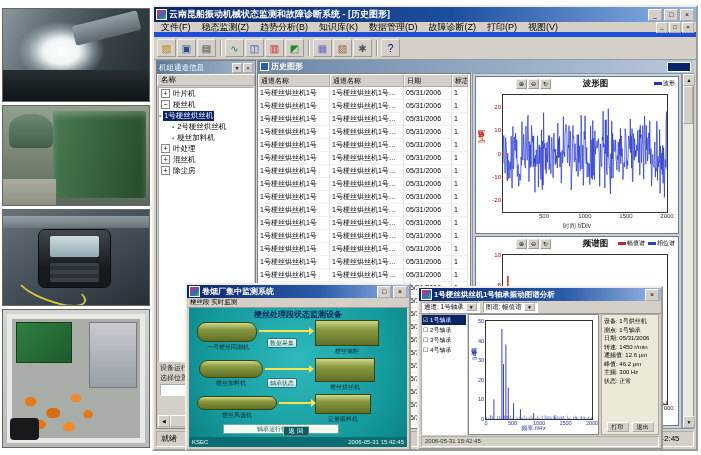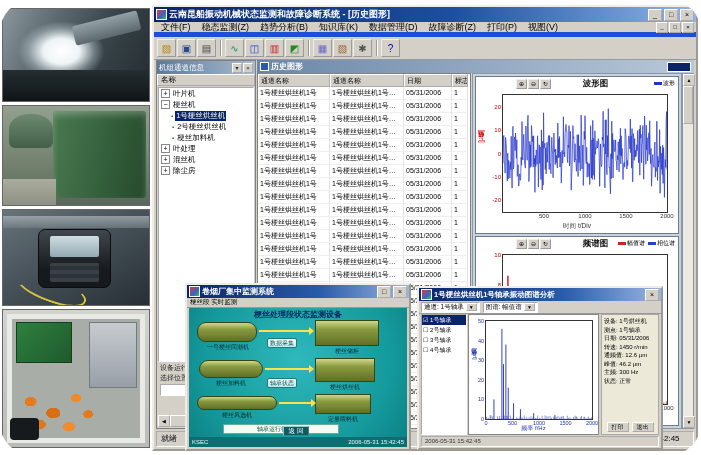--- a/index.html
+++ b/index.html
@@ -1,18 +1,18 @@
 <!DOCTYPE html>
 <html><head>
 <meta charset="utf-8">
 <style>
   *{box-sizing:border-box;margin:0;padding:0;}
   html,body{width:701px;height:455px;background:#fff;}
   body{font-family:"Liberation Sans",sans-serif;}
-  #screen{position:relative;width:701px;height:455px;background:#fff;overflow:hidden;border-radius:32px;}
+  #screen{position:relative;width:701px;height:455px;background:#fff;overflow:hidden;}
 
   
   .photo{position:absolute;left:2px;width:148px;border:1px solid #666;overflow:hidden;}
   #photo1{top:8px;height:94px;background:
     radial-gradient(60px 42px at 40% 46%,#ffffff 0%,#eef4f6 30%,rgba(210,225,230,.35) 55%,rgba(0,0,0,0) 72%),
     linear-gradient(115deg,#8b979c 0%,#5d6a70 30%,#39454a 60%,#222b2f 100%);}
   .p1-base{position:absolute;left:0;bottom:0;width:100%;height:34%;background:linear-gradient(180deg,#262e32,#101517);}
   .p1-arm{position:absolute;right:6%;top:10%;width:46%;height:22%;background:linear-gradient(#93a1a7,#5c686e);transform:rotate(-14deg);border-radius:3px;}
   #photo2{top:105px;height:101px;background:linear-gradient(180deg,#93a090 0%,#75836f 55%,#5a685c 100%);}
   .p2-tank{position:absolute;left:4%;top:8%;width:30%;height:34%;background:linear-gradient(180deg,#6d8a70,#435f48);border-radius:45% 45% 6px 6px;}
@@ -234,21 +234,21 @@
         <div class="tp-col">名称</div>
         <div class="tp-list">
             <div class="titem" style="padding-left: 2px;">
               <span class="texp">+</span>
               <span class="tlabel">叶片机</span>
             </div>
             <div class="titem" style="padding-left: 2px;">
               <span class="texp">−</span>
               <span class="tlabel">梗丝机</span>
             </div>
-            <div class="titem tsel" style=" margin-left: 12px;">
+            <div class="titem tsel" style="">
               <span class="tleaf-ico">▪</span>
               <span class="tlabel">1号梗丝烘丝机</span>
             </div>
             <div class="titem" style="padding-left: 13px;">
               <span class="tleaf-ico">▪</span>
               <span class="tlabel">2号梗丝烘丝机</span>
             </div>
             <div class="titem" style="padding-left: 13px;">
               <span class="tleaf-ico">▪</span>
               <span class="tlabel">梗丝加料机</span>

